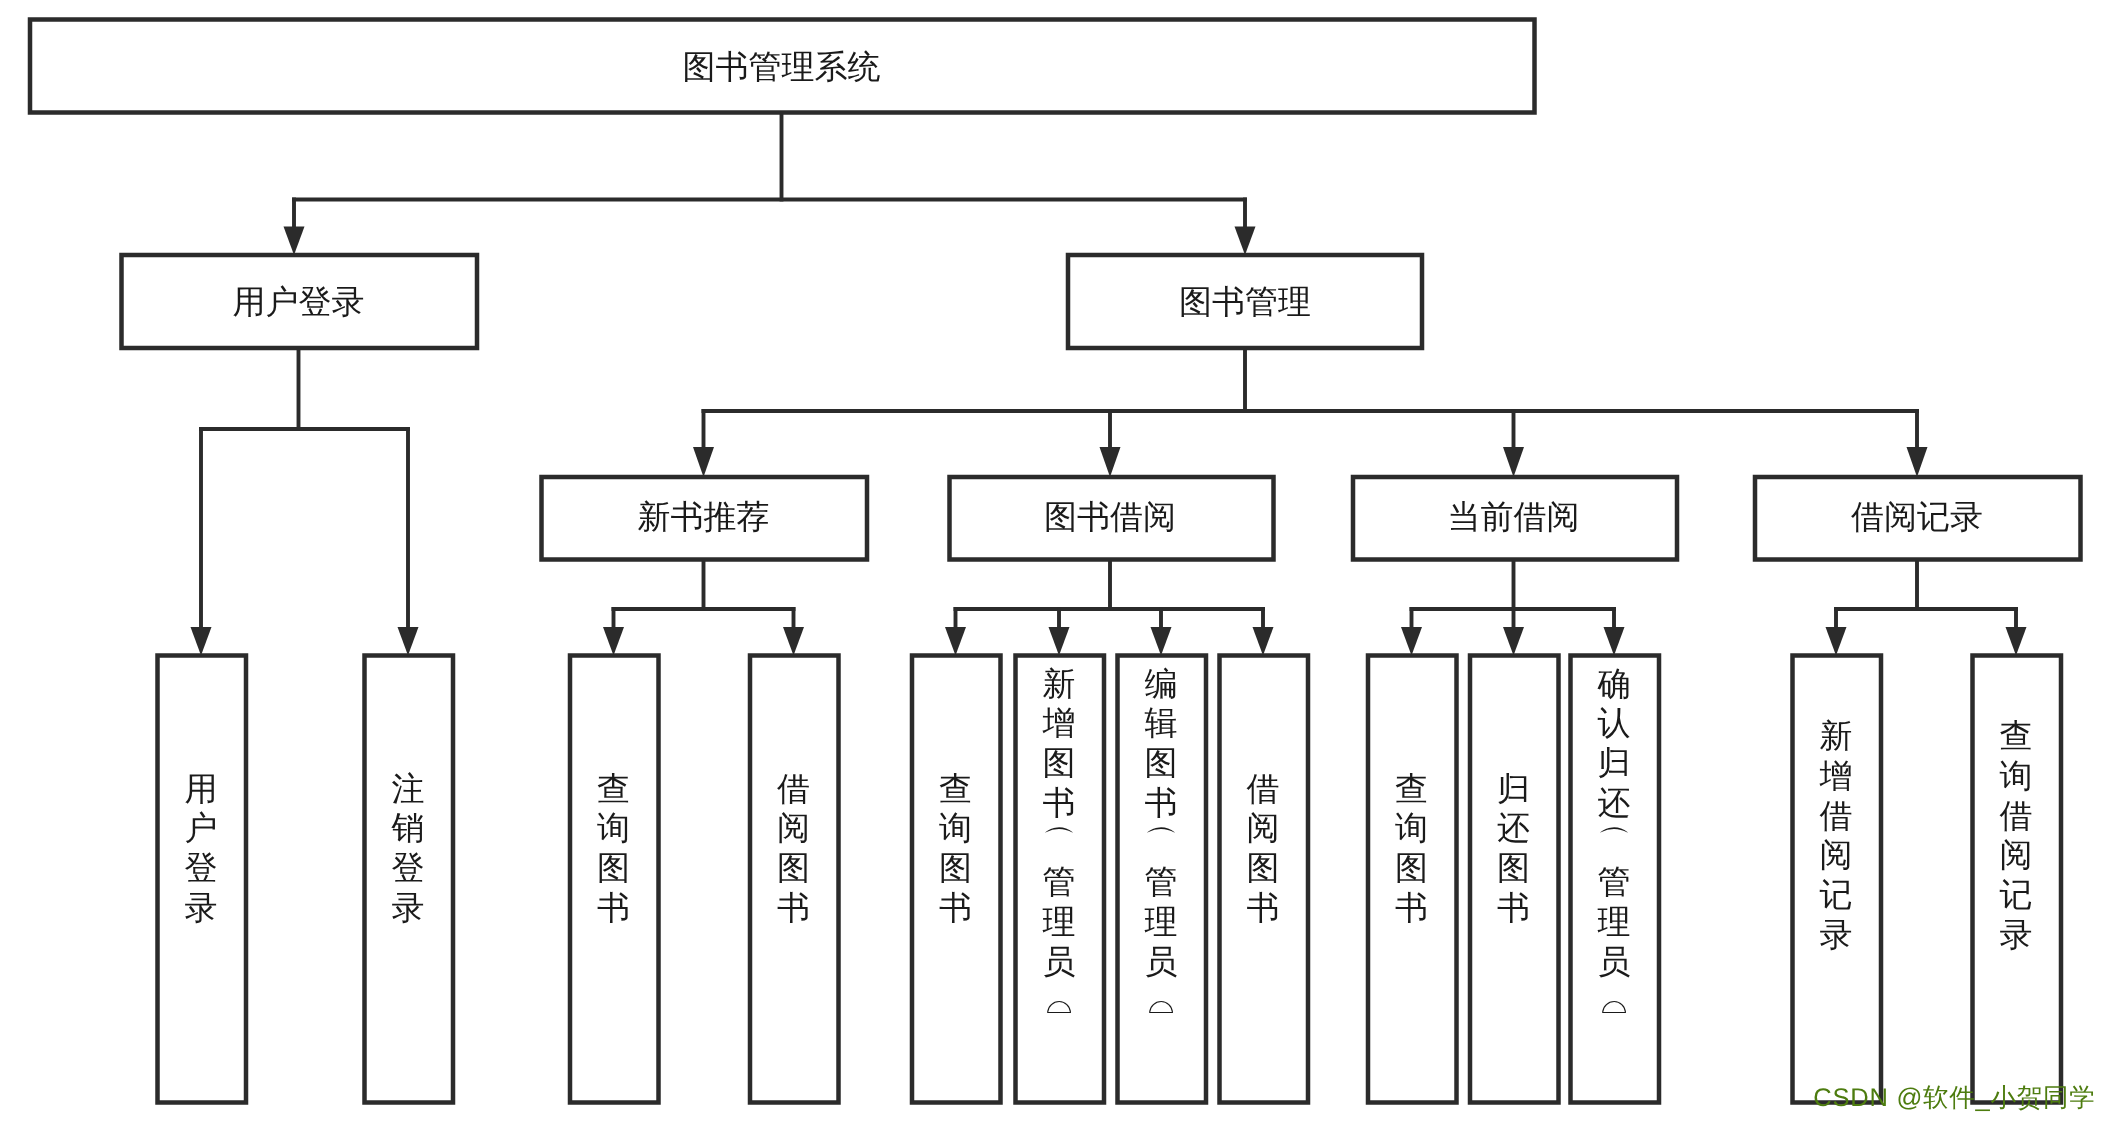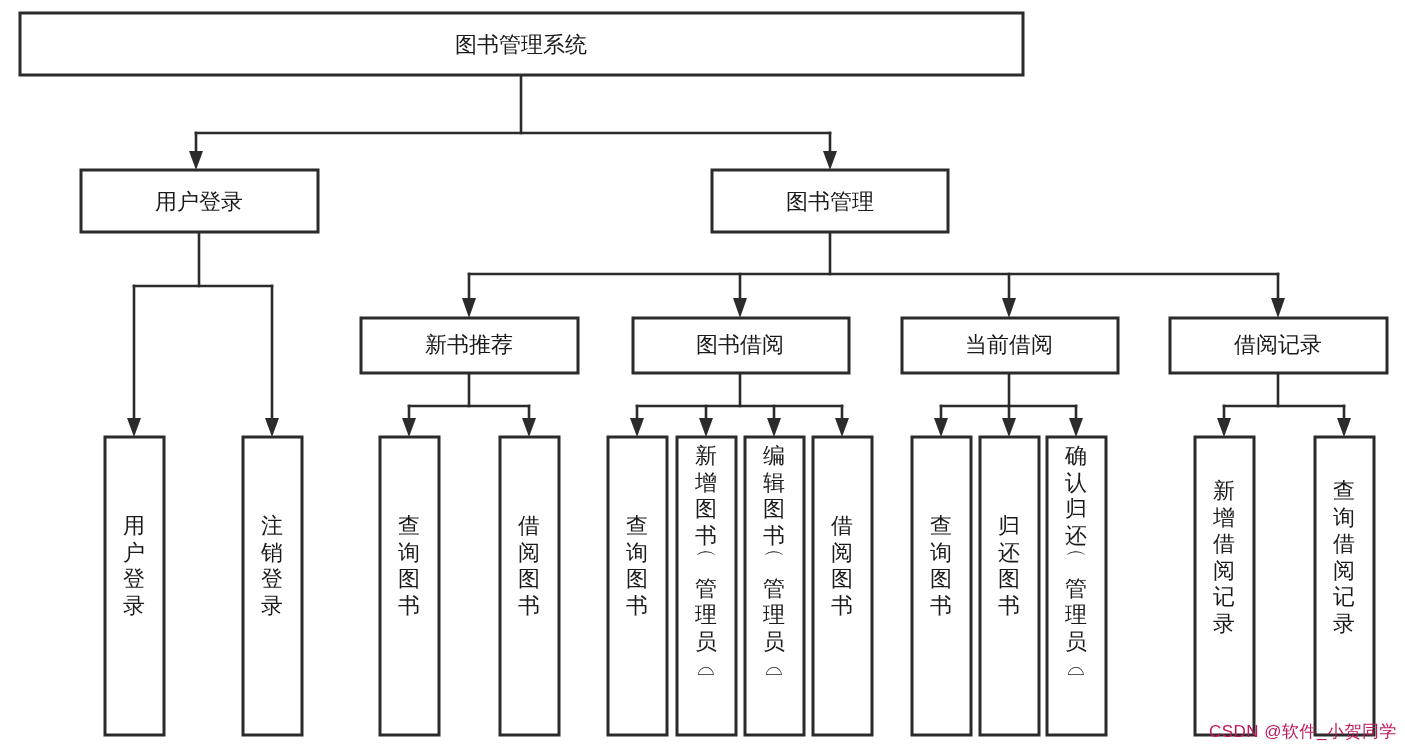--- a/index.html
+++ b/index.html
@@ -54,21 +54,21 @@
     font-size: 22px;
     fill: #1a1a1a;
     text-anchor: middle;
   }
   .watermark {
     position: absolute;
     right: 8px;
     bottom: 4px;
     font-family: "Liberation Sans", sans-serif;
     font-size: 17px;
-    color: #be185d;
+    color: #4d7c0f;
     white-space: nowrap;
     letter-spacing: 0.5px;
   }
 </style>
 </head>
 <body>
 
 <div id="chart-root">
   <svg width="1405" height="747" viewBox="0 0 1405 747" xmlns="http://www.w3.org/2000/svg">
     <defs>

